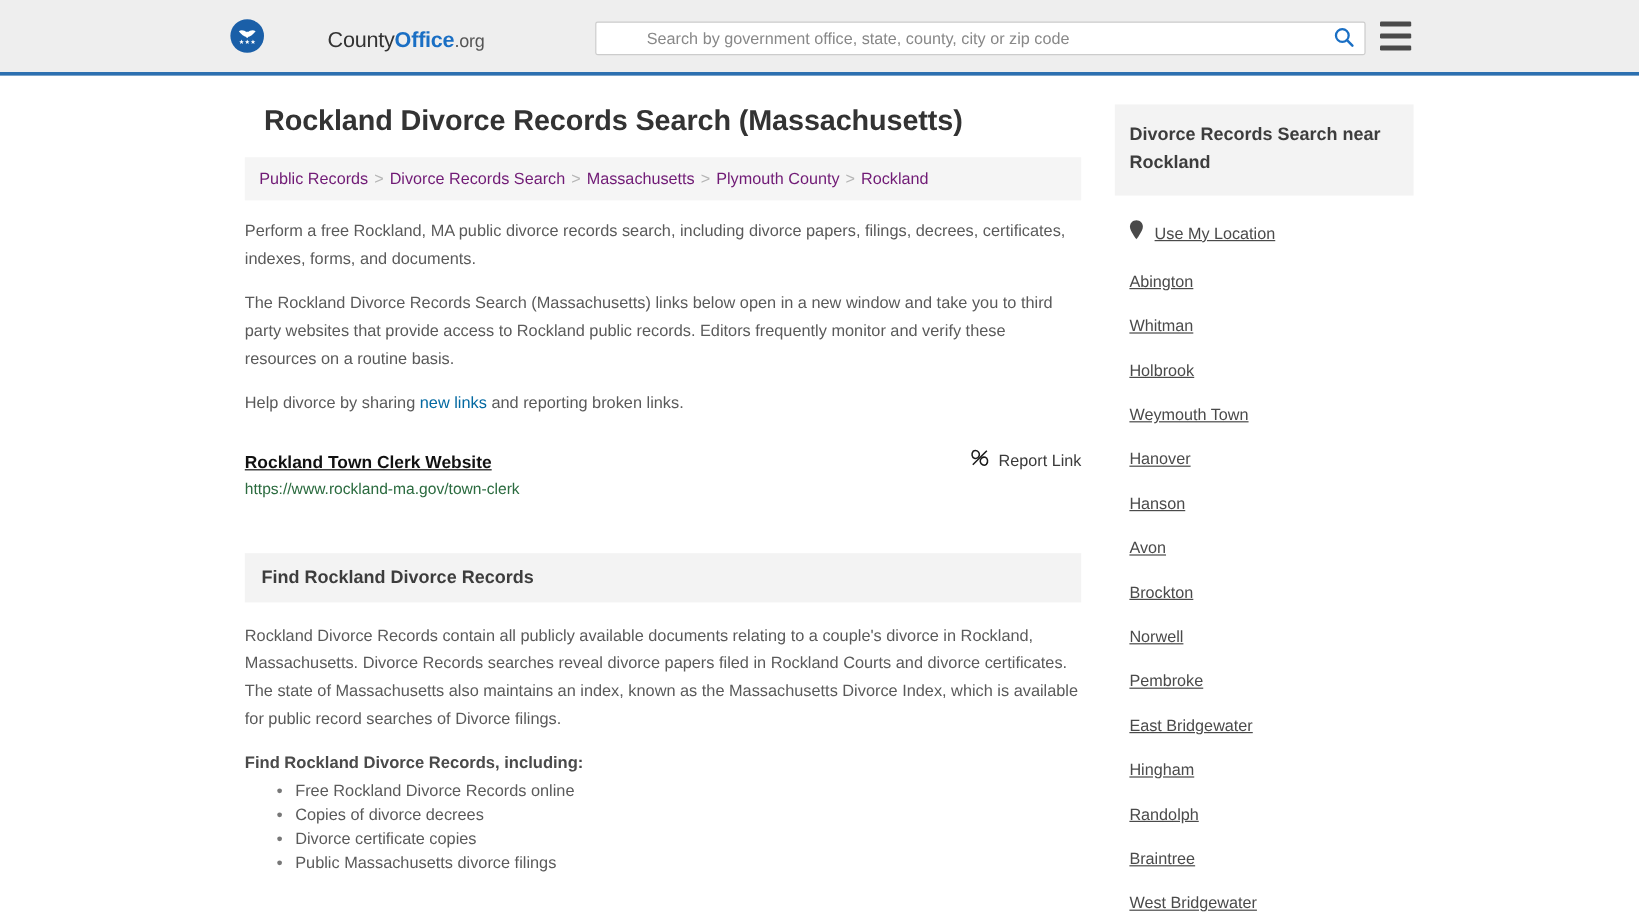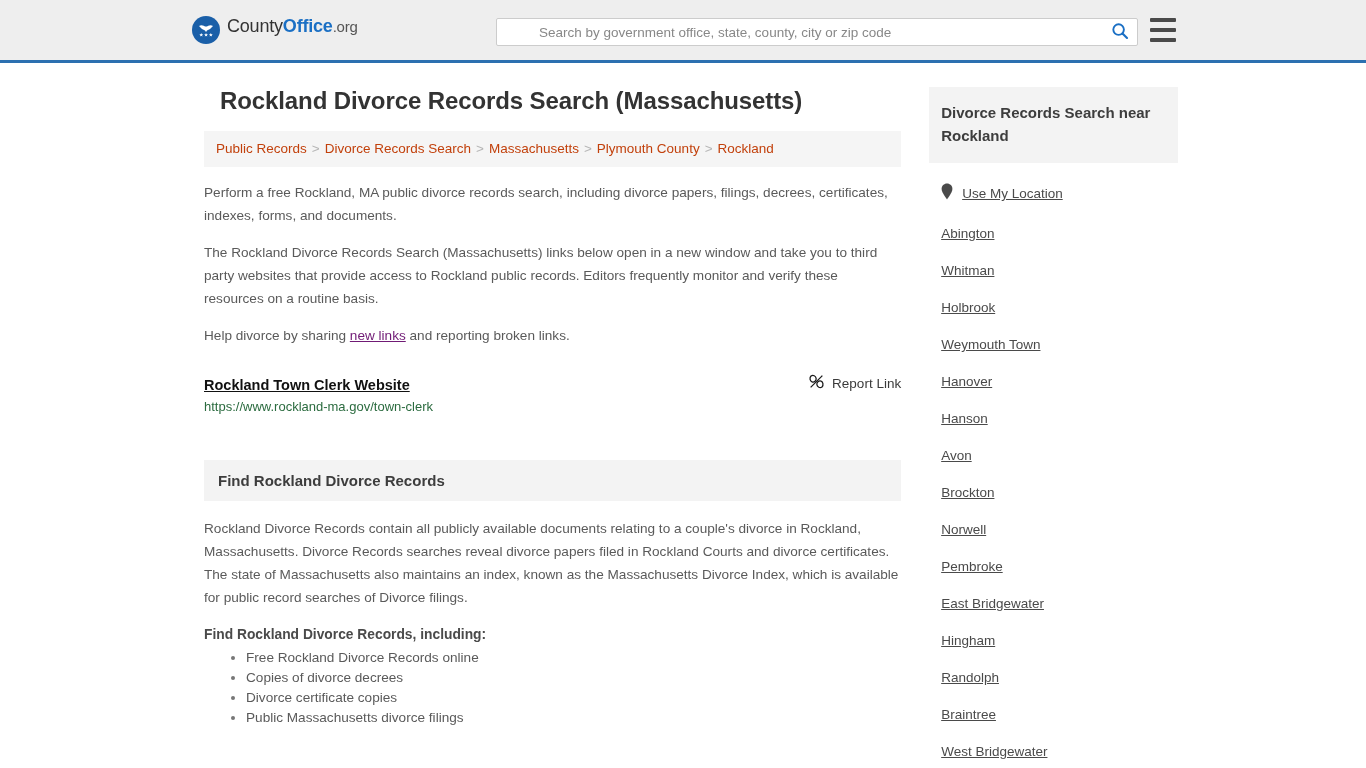--- a/index.html
+++ b/index.html
@@ -23,24 +23,25 @@
   }
   .header-inner {
     width: 1366px;
     height: 60px;
     display: flex;
     align-items: center;
     position: relative;
   }
   .brand {
     display: flex;
-    align-items: flex-start;
+    align-items: flex-end;
     margin-left: 192px;
     text-decoration: none;
     cursor: pointer;
+    gap: 46px;
   }
   .brand-mark {
     width: 28px; height: 28px;
     border-radius: 50%;
     background: #1a5fa8;
     display: flex;
     align-items: center;
     justify-content: center;
     flex-shrink: 0;
   }
@@ -139,37 +140,36 @@
   .breadcrumb {
     background: #f5f5f5;
     padding: 9px 12px;
     margin: 0 0 14px 0;
     font-size: 13.5px;
     line-height: 18px;
     color: #888888;
     white-space: nowrap;
   }
   .breadcrumb a {
-    color: #c2410c;
+    color: #701a75;
     text-decoration: none;
     cursor: pointer;
   }
   .breadcrumb .sep { color: #b5b5b5; margin: 0 5px; }
 
   
   p.body-text {
     font-size: 13.6px;
     line-height: 23px;
     color: #5a5a5a;
     margin: 0 0 14px 0;
   }
   p.body-text a.inline-link {
-    color: #701a75;
+    color: #0369a1;
     font-weight: normal;
-    text-decoration: underline;
     cursor: pointer;
   }
 
   
   .result {
     margin-top: 26px;
     position: relative;
   }
   .result-head {
     display: flex;

